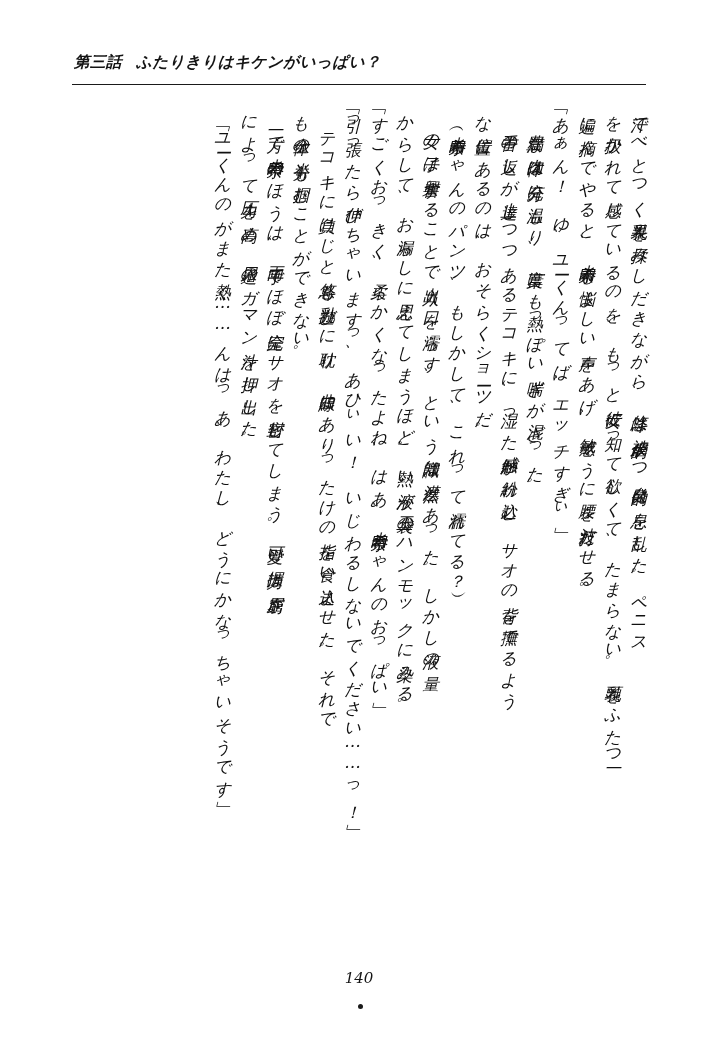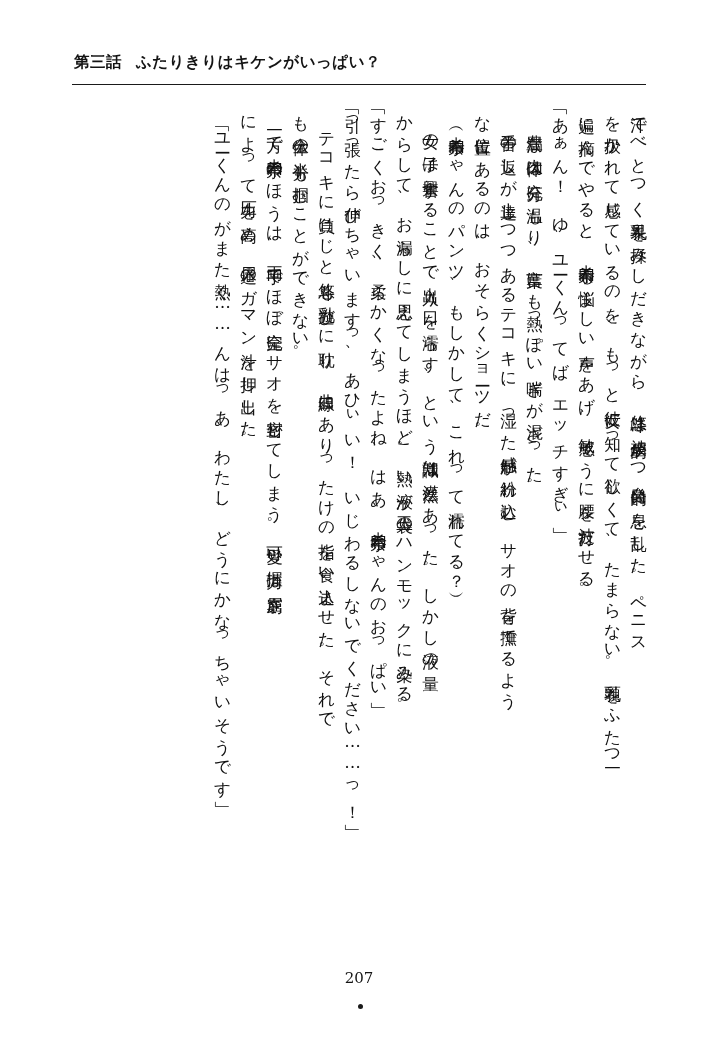--- a/index.html
+++ b/index.html
@@ -8,20 +8,21 @@
     background: #ffffff;
   }
   .page {
     position: relative;
     width: 718px;
     height: 1023px;
     background: #ffffff;
     overflow: hidden;
     font-family: "DejaVu Serif", "Liberation Serif", serif;
     color: #1a1a1a;
+    font-style: italic;
   }
 
   
   .chapter-head {
     position: absolute;
     top: 52px;
     left: 74px;
     font-size: 15.5px;
     letter-spacing: 0.5px;
     white-space: nowrap;
@@ -117,16 +118,16 @@
     <div class="vline">からして、お漏らしに思えてしまうほど。熱い液が玉袋のハンモックに染みる。</div>
     <div class="vline">「すごくおっきく、柔らかくなったよね、はあ、由希奈ちゃんのおっぱい」</div>
     <div class="vline">「引っ張ったら伸びちゃいますっ、あひぃい！　いじわるしないでください……っ！」</div>
     <div class="vline indent">テコキに負けじと悠斗も乳遊びに耽り、曲線にありったけの指を食い込ませた。それで</div>
     <div class="vline">も全体の半分も掴むことができない。</div>
     <div class="vline indent">一方で由希奈のほうは、両手でほぼ完全にサオを密封してしまう。可愛い握力は窮屈さ</div>
     <div class="vline">によって圧力を高め、尿道のガマン汁を押し出した。</div>
     <div class="vline indent">「ユーくんのがまた熱く……んはっあ、わたし、どうにかなっちゃいそうです」</div>
   </div>
 
-  <div class="page-number">207</div>
+  <div class="page-number">140</div>
   <div class="bottom-mark"></div>
 
 </div>
 
 </body></html>

